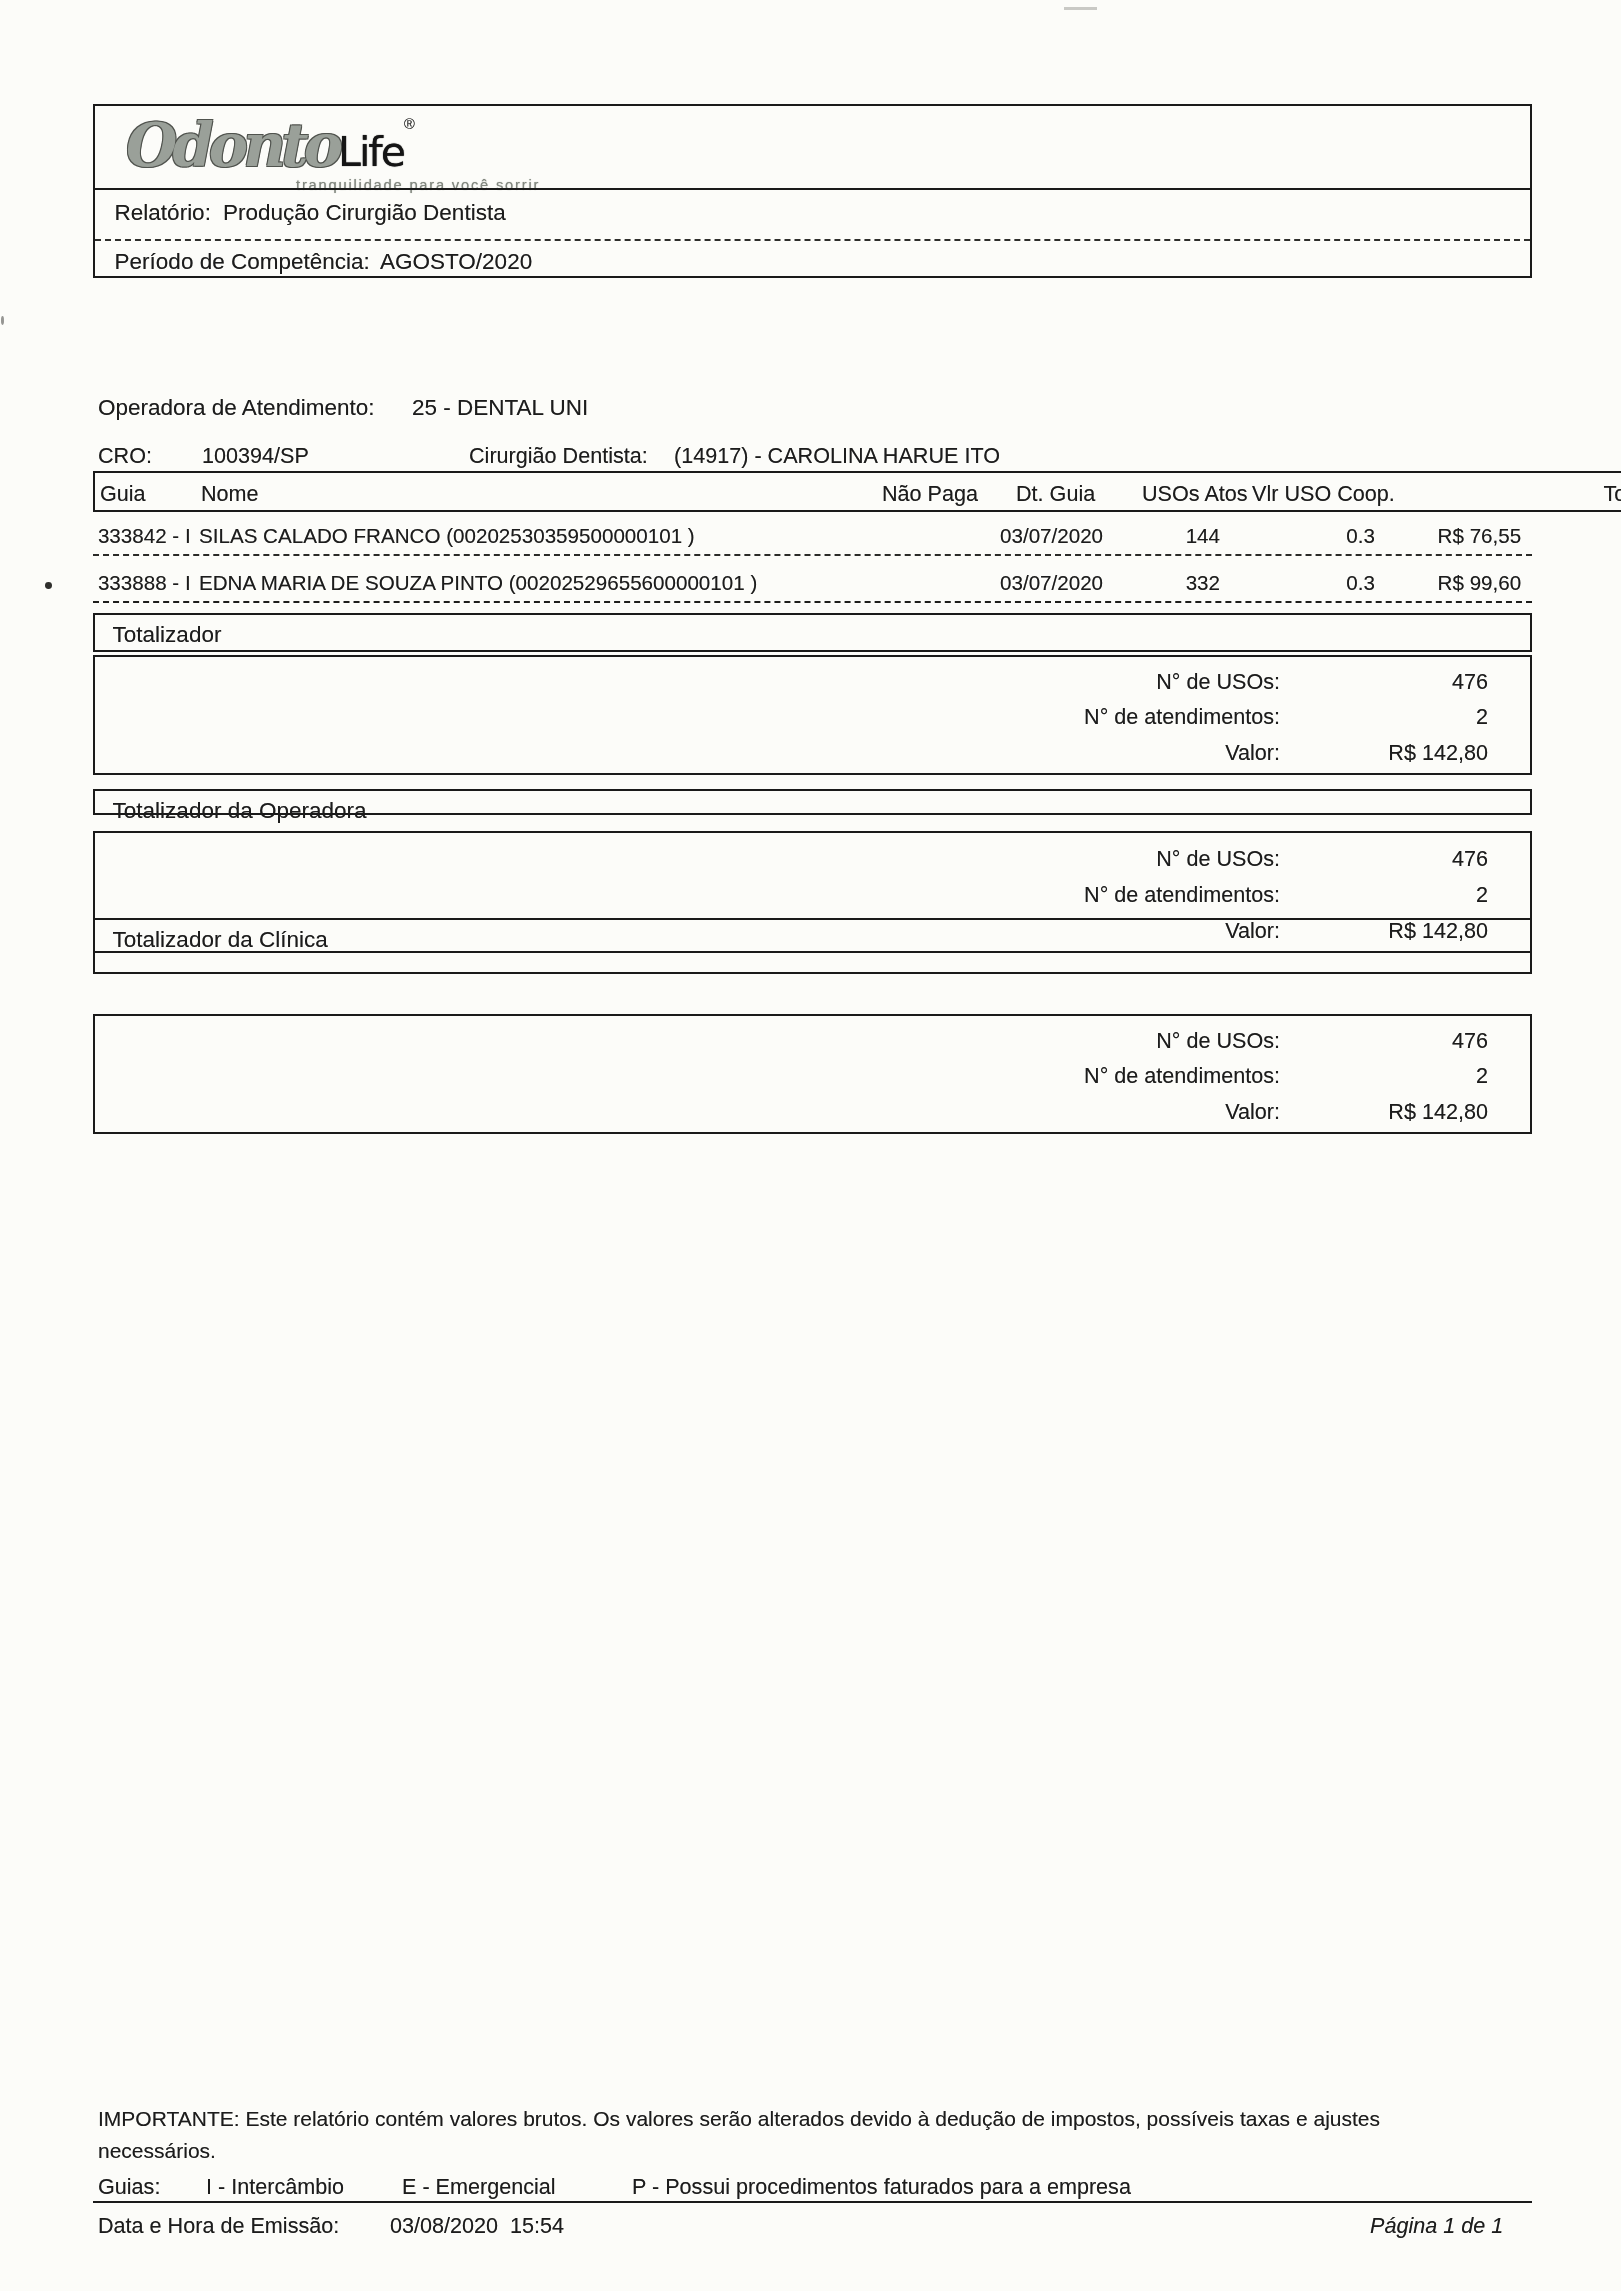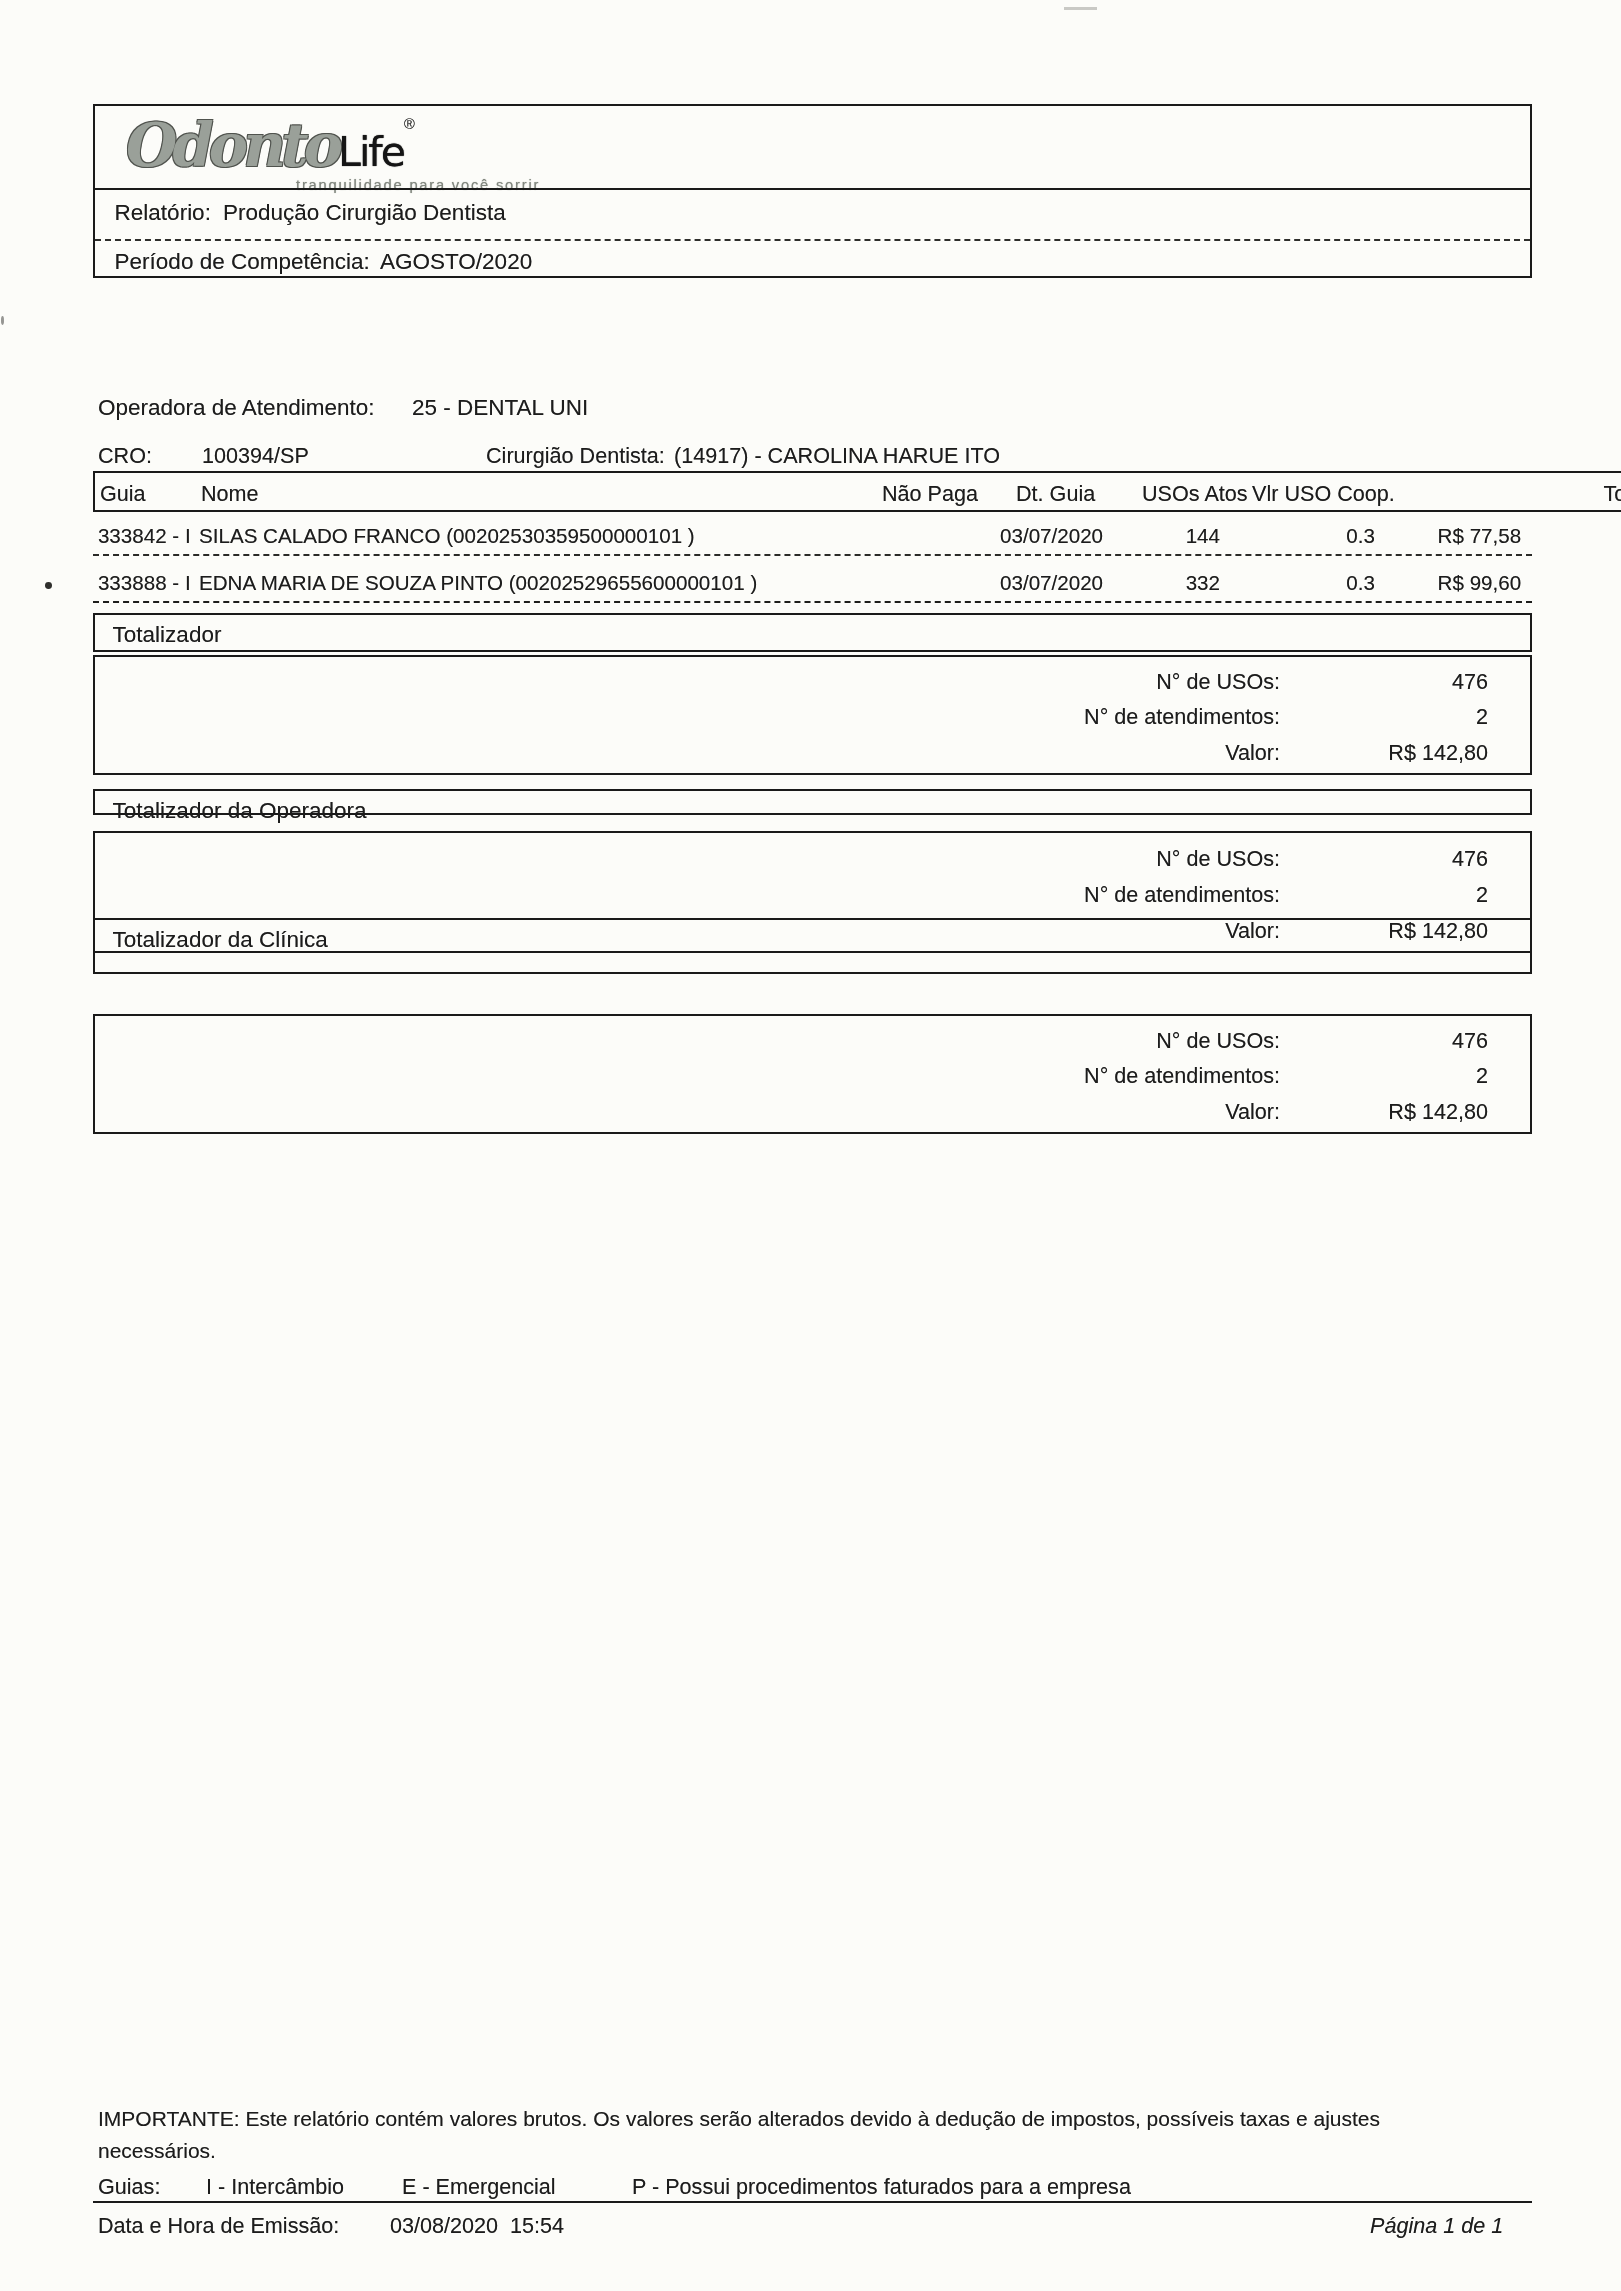--- a/index.html
+++ b/index.html
@@ -83,40 +83,40 @@
     <span class="abs f23" style="left:19.6px;top:143px;">Período de Competência:</span>
     <span class="abs f23" style="left:285px;top:143px;">AGOSTO/2020</span>
   </div>
 
 
   <span class="abs f23" style="left:98px;top:395px;">Operadora de Atendimento:</span>
   <span class="abs f23" style="left:412px;top:395px;">25 - DENTAL UNI</span>
 
   <span class="abs f22" style="left:98px;top:443px;">CRO:</span>
   <span class="abs f22" style="left:162px;top:443px;margin-left:40px;">100394/SP</span>
-  <span class="abs f22" style="left:486px;top:443px;">Cirurgião Dentista:</span>
+  <span class="abs f22" style="left:469px;top:443px;">Cirurgião Dentista:</span>
   <span class="abs f22" style="left:674px;top:443px;">(14917) - CAROLINA HARUE ITO</span>
 
   <div class="box" style="left:93px;top:471px;width:1570px;height:41px;">
     <span class="abs f22" style="left:4.9px;top:7.8px;">Guia</span>
     <span class="abs f22" style="left:106px;top:7.8px;">Nome</span>
     <span class="abs f22" style="left:787px;top:7.8px;">Não Paga</span>
     <span class="abs f22" style="left:921px;top:7.8px;">Dt. Guia</span>
     <span class="abs f22" style="left:1047px;top:7.8px;">USOs Atos</span>
     <span class="abs f22" style="left:1157px;top:7.8px;">Vlr USO Coop.</span>
     <span class="abs f22" style="right:11.8px;top:7.8px;">Total</span>
   </div>
 
   <div class="abs" style="left:93px;top:519px;width:1439px;height:35px;border-bottom:2px dashed #2a2a28;">
     <span class="abs tbl" style="left:4.9px;top:4.9px;">333842 - I</span>
     <span class="abs tbl" style="left:106px;top:4.9px;">SILAS CALADO FRANCO (00202530359500000101 )</span>
     <span class="abs tbl" style="left:907px;top:4.9px;">03/07/2020</span>
     <span class="abs tbl right" style="right:312px;top:4.9px;">144</span>
     <span class="abs tbl right" style="right:157px;top:4.9px;">0.3</span>
-    <span class="abs tbl right" style="right:10.8px;top:4.9px;">R$ 77,58</span>
+    <span class="abs tbl right" style="right:10.8px;top:4.9px;">R$ 76,55</span>
   </div>
 
   <div class="abs" style="left:93px;top:566px;width:1439px;height:35px;border-bottom:2.9px dashed #1d1d1b;">
     <span class="abs tbl" style="left:4.9px;top:4.9px;">333888 - I</span>
     <span class="abs tbl" style="left:106px;top:4.9px;">EDNA MARIA DE SOUZA PINTO (00202529655600000101 )</span>
     <span class="abs tbl" style="left:907px;top:4.9px;">03/07/2020</span>
     <span class="abs tbl right" style="right:312px;top:4.9px;">332</span>
     <span class="abs tbl right" style="right:157px;top:4.9px;">0.3</span>
     <span class="abs tbl right" style="right:10.8px;top:4.9px;">R$ 99,60</span>
   </div>

